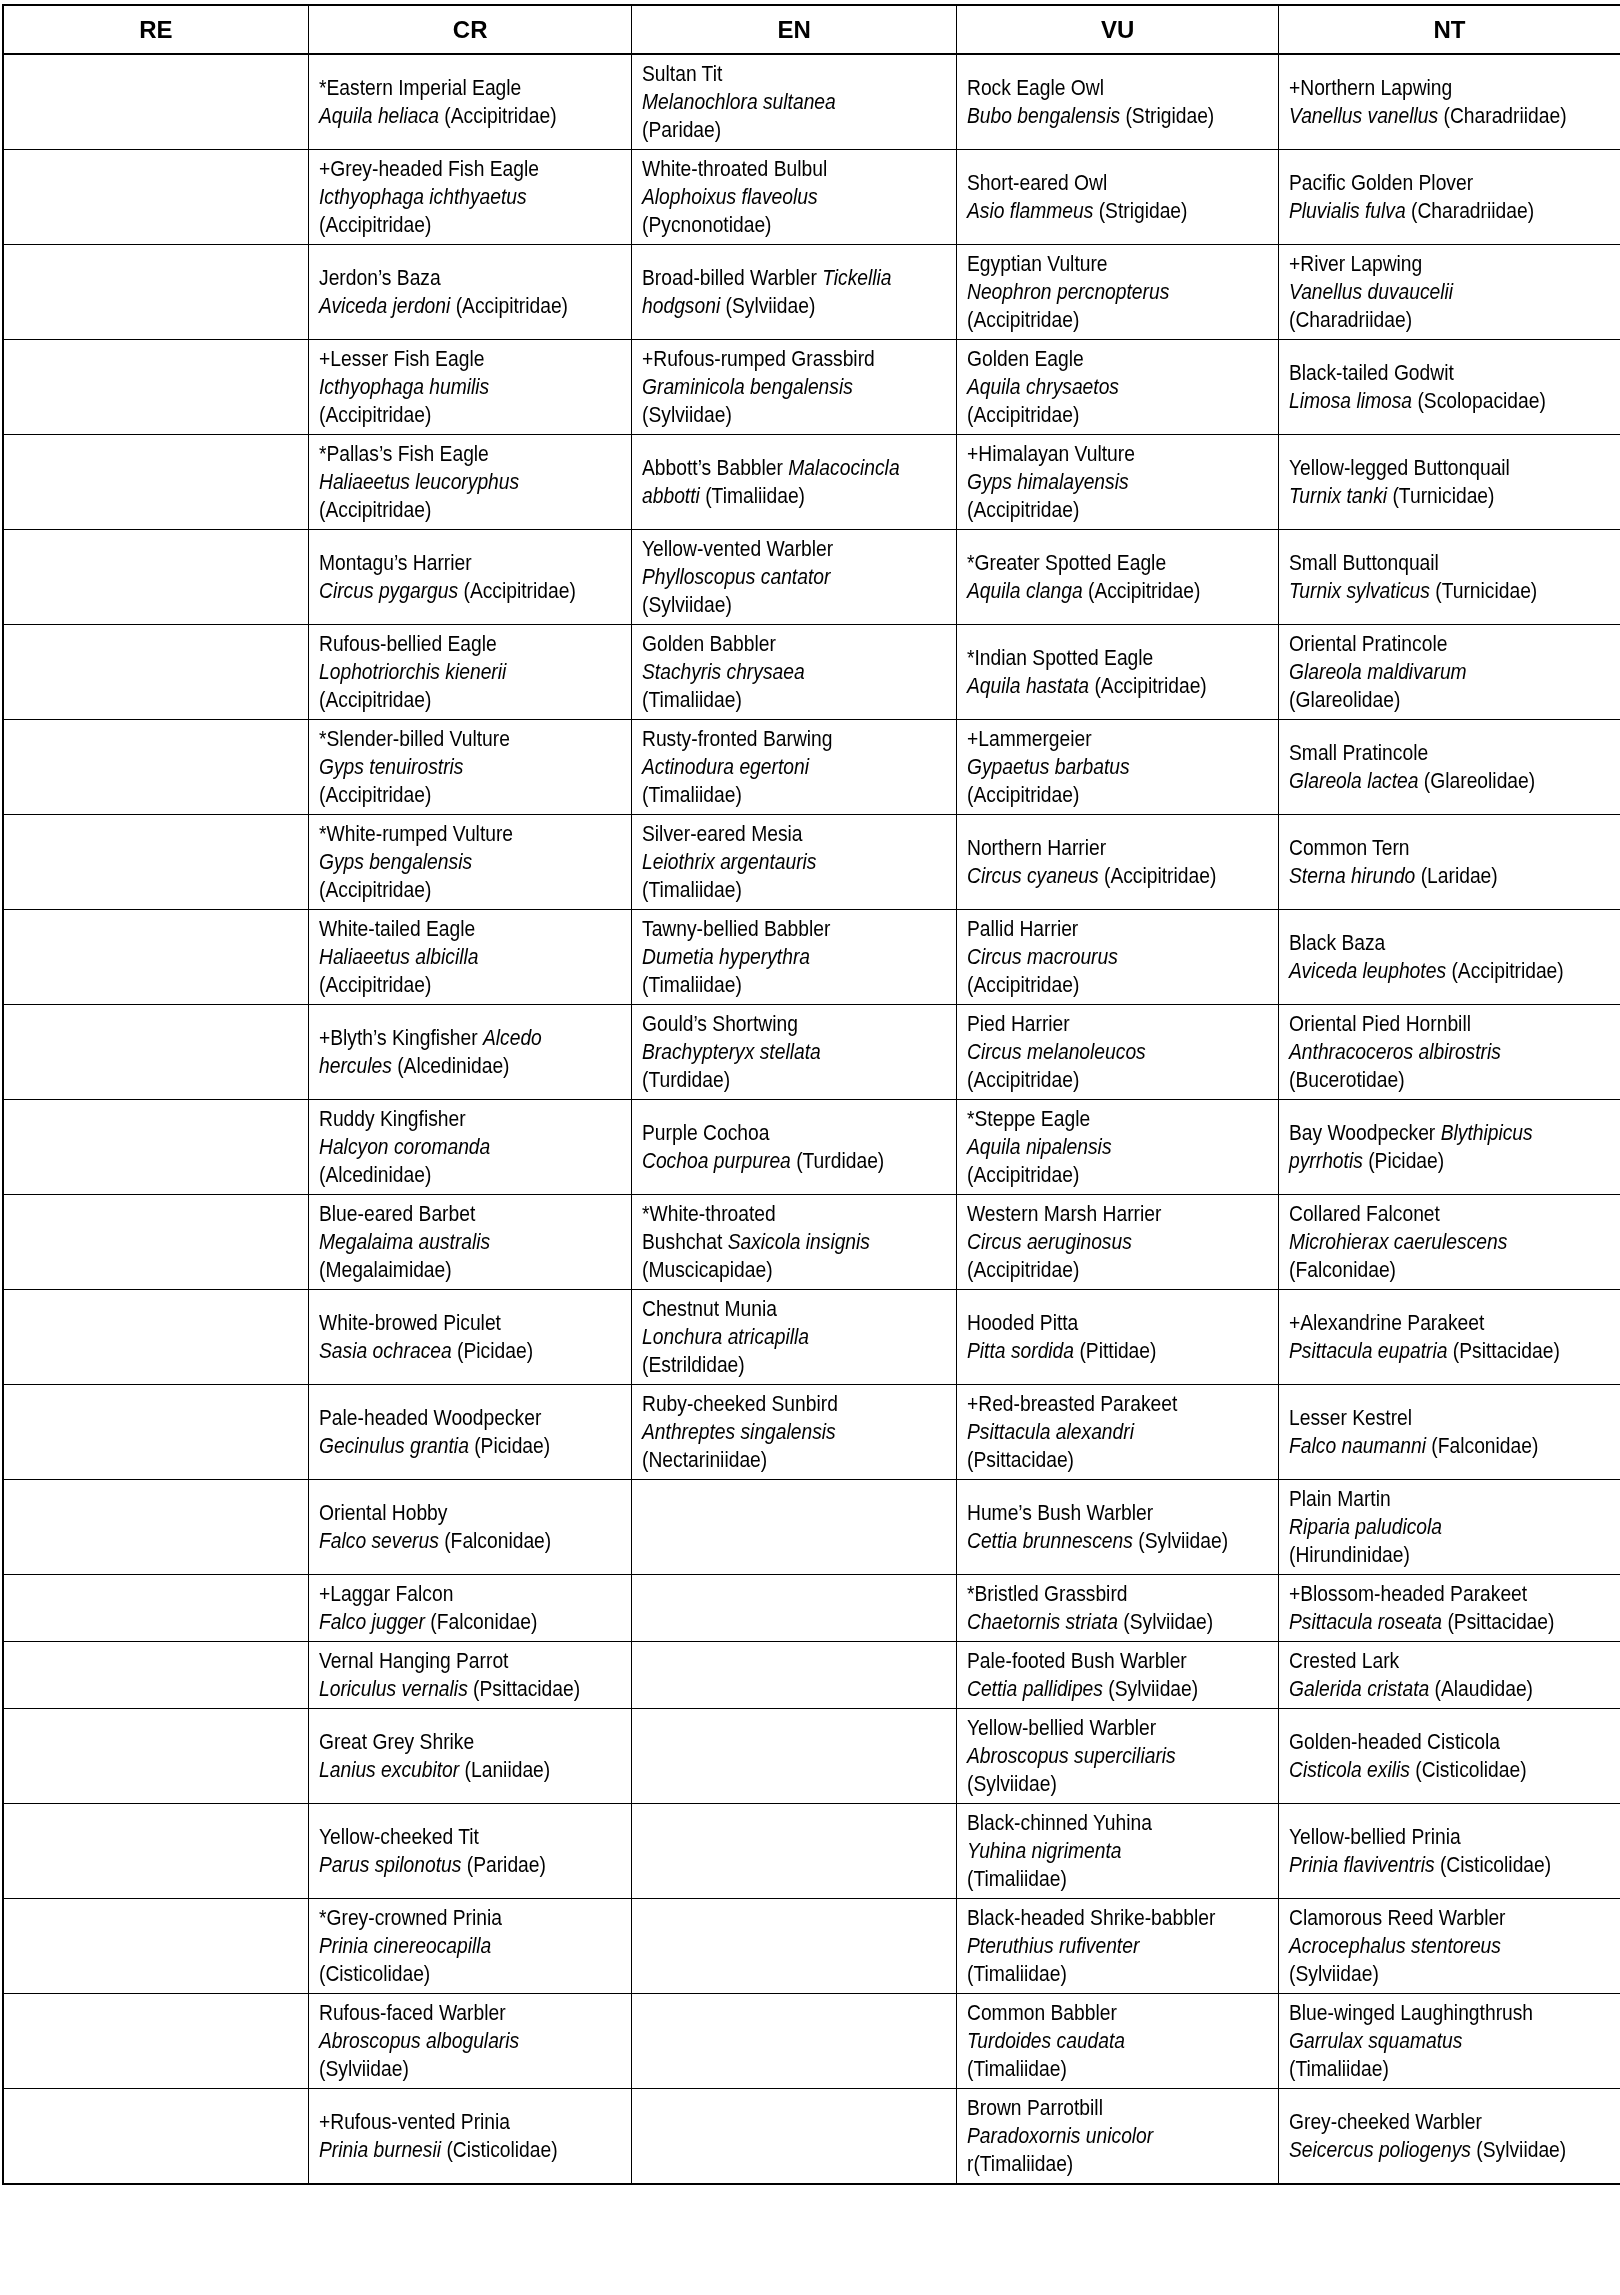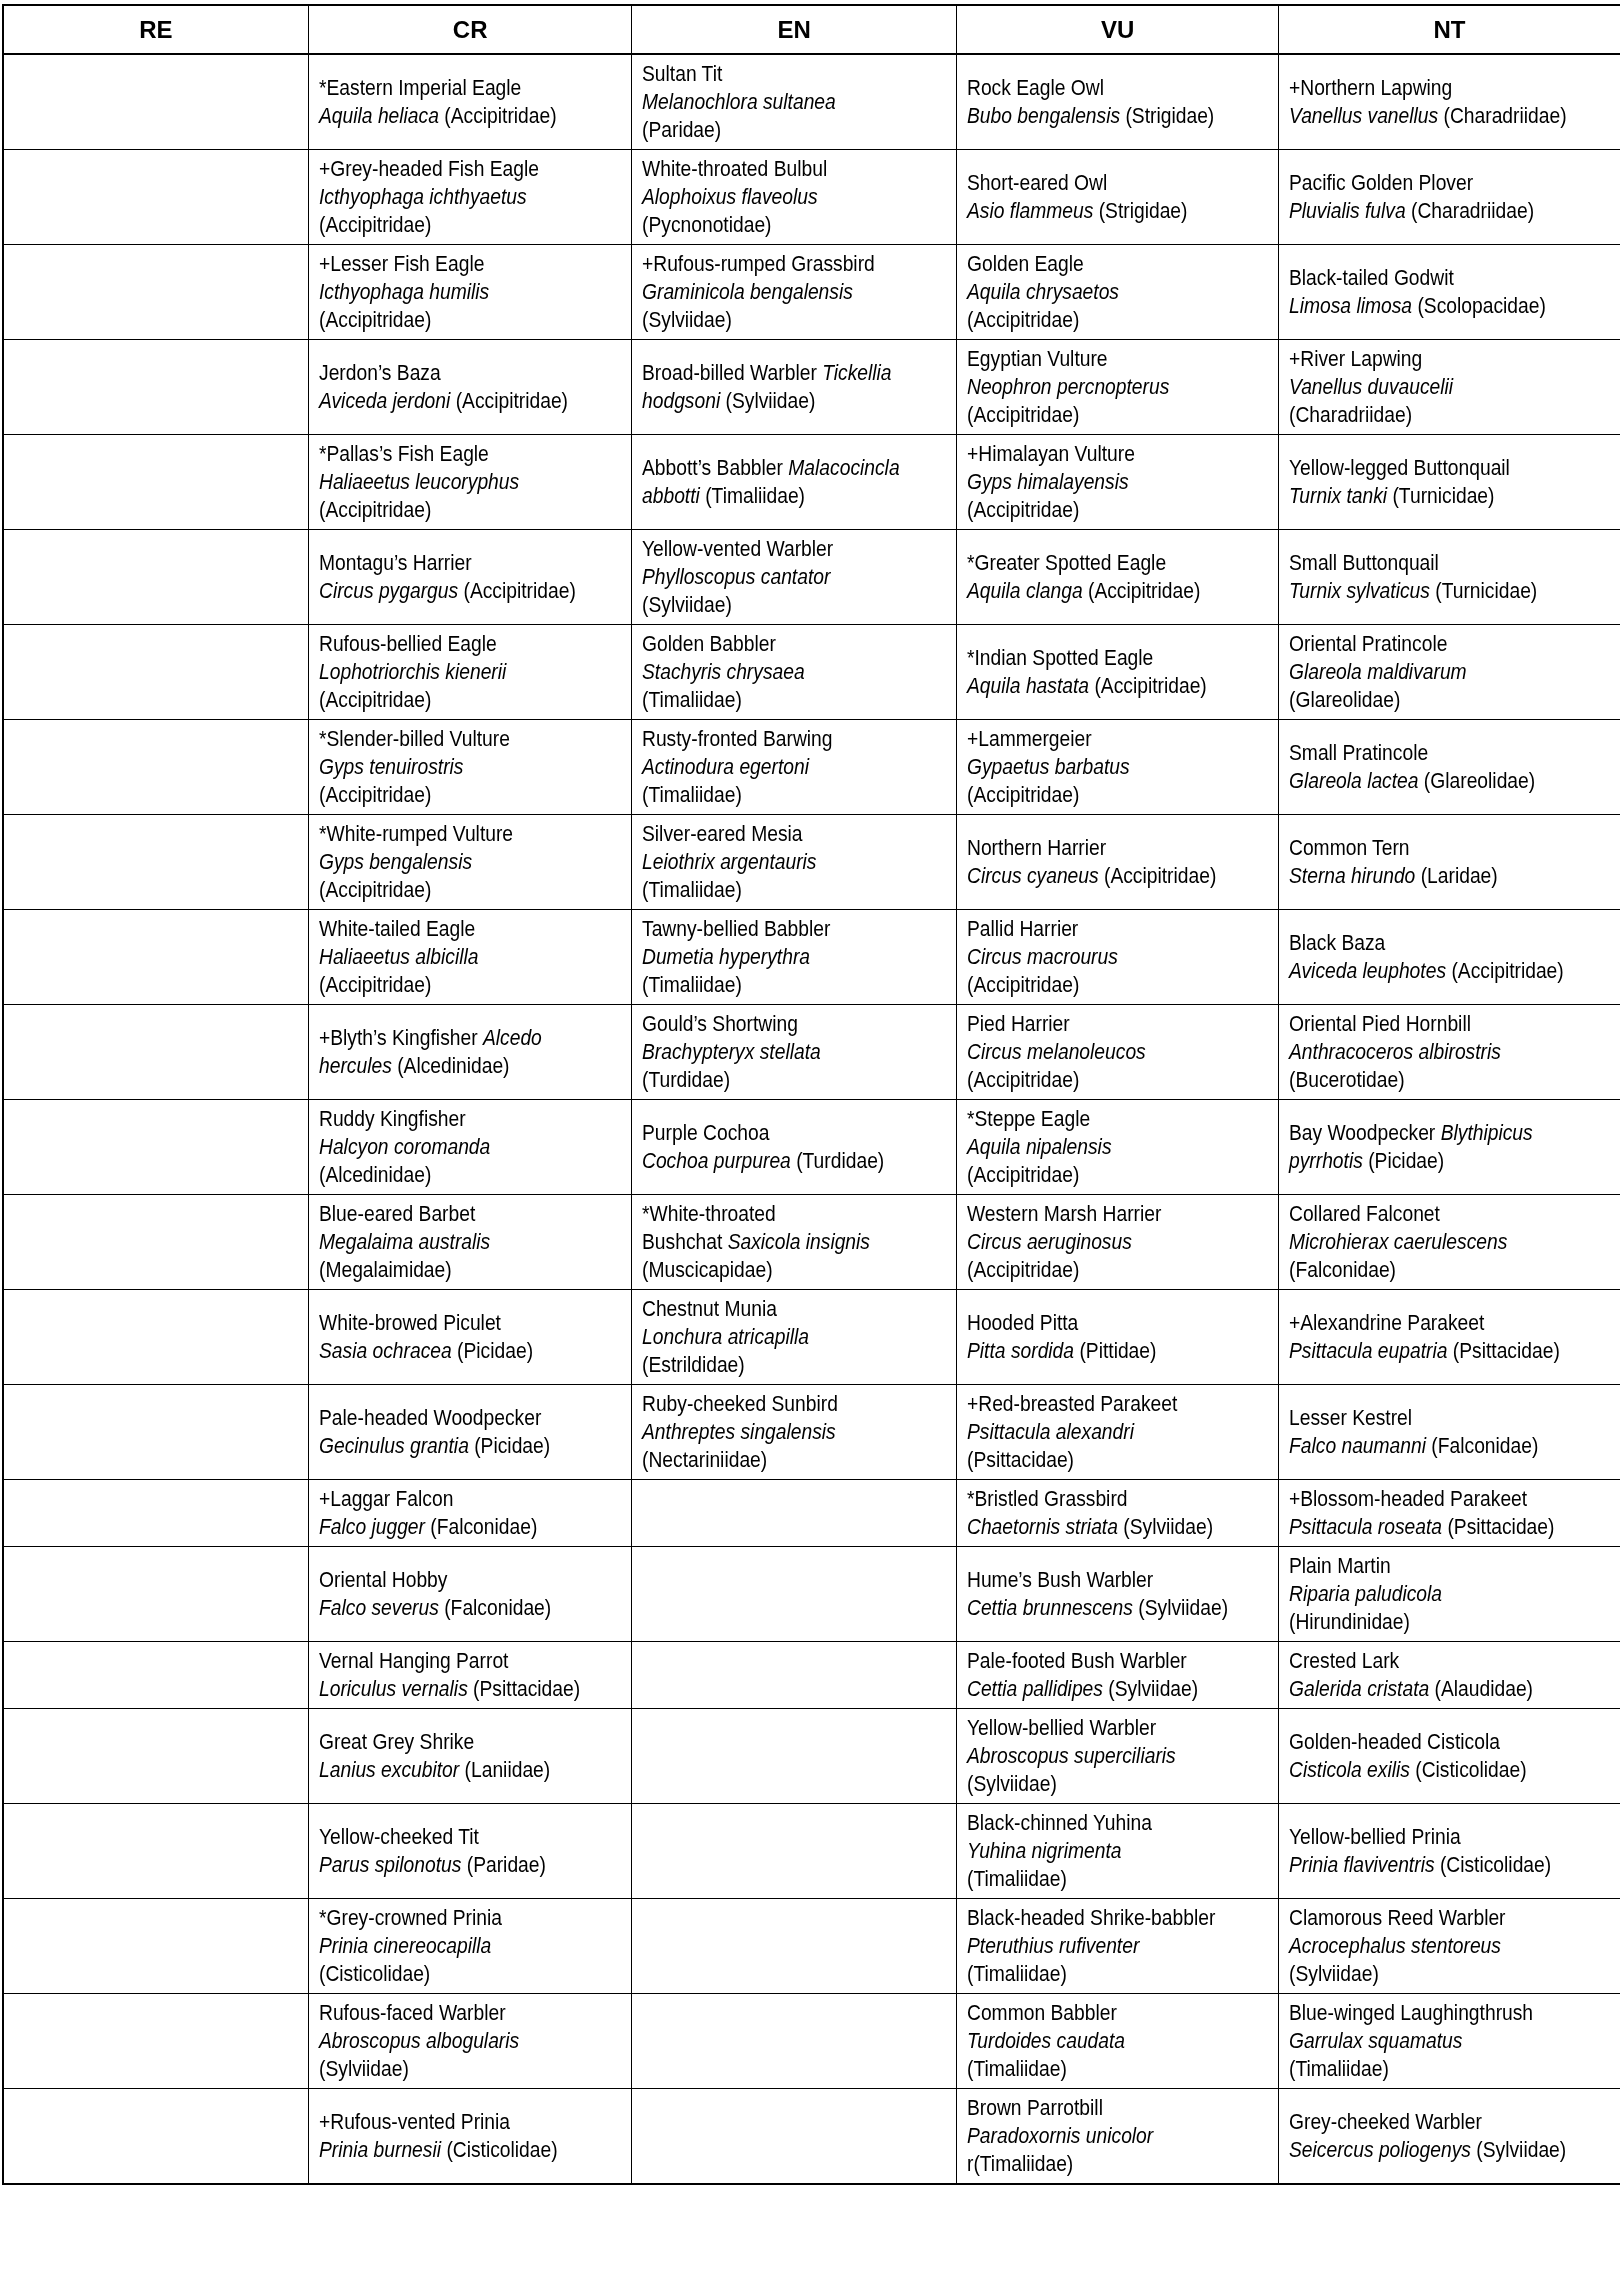--- a/index.html
+++ b/index.html
@@ -108,54 +108,54 @@
           </td>
           <td>
             <div class="cell-text"><span class="plain">Pacific Golden Plover</span><br><i class="sci">Pluvialis fulva</i><span class="plain"> (Charadriidae)</span></div>
           </td>
         </tr>
         <tr>
           <td>
             <div class="cell-text"></div>
           </td>
           <td>
+            <div class="cell-text"><span class="plain">Jerdon’s Baza</span><br><i class="sci">Aviceda jerdoni</i><span class="plain"> (Accipitridae)</span></div>
+          </td>
+          <td>
+            <div class="cell-text"><span class="plain">Broad-billed Warbler </span><i class="sci">Tickellia</i><br><i class="sci">hodgsoni</i><span class="plain"> (Sylviidae)</span></div>
+          </td>
+          <td>
+            <div class="cell-text"><span class="plain">Egyptian Vulture</span><br><i class="sci">Neophron percnopterus</i><br><span class="plain">(Accipitridae)</span></div>
+          </td>
+          <td>
+            <div class="cell-text"><span class="plain">+River Lapwing</span><br><i class="sci">Vanellus duvaucelii</i><br><span class="plain">(Charadriidae)</span></div>
+          </td>
+        </tr>
+        <tr>
+          <td>
+            <div class="cell-text"></div>
+          </td>
+          <td>
             <div class="cell-text"><span class="plain">+Lesser Fish Eagle</span><br><i class="sci">Icthyophaga humilis</i><br><span class="plain">(Accipitridae)</span></div>
           </td>
           <td>
             <div class="cell-text"><span class="plain">+Rufous-rumped Grassbird</span><br><i class="sci">Graminicola bengalensis</i><br><span class="plain">(Sylviidae)</span></div>
           </td>
           <td>
             <div class="cell-text"><span class="plain">Golden Eagle</span><br><i class="sci">Aquila chrysaetos</i><br><span class="plain">(Accipitridae)</span></div>
           </td>
           <td>
             <div class="cell-text"><span class="plain">Black-tailed Godwit</span><br><i class="sci">Limosa limosa</i><span class="plain"> (Scolopacidae)</span></div>
           </td>
         </tr>
         <tr>
           <td>
             <div class="cell-text"></div>
           </td>
           <td>
-            <div class="cell-text"><span class="plain">Jerdon’s Baza</span><br><i class="sci">Aviceda jerdoni</i><span class="plain"> (Accipitridae)</span></div>
-          </td>
-          <td>
-            <div class="cell-text"><span class="plain">Broad-billed Warbler </span><i class="sci">Tickellia</i><br><i class="sci">hodgsoni</i><span class="plain"> (Sylviidae)</span></div>
-          </td>
-          <td>
-            <div class="cell-text"><span class="plain">Egyptian Vulture</span><br><i class="sci">Neophron percnopterus</i><br><span class="plain">(Accipitridae)</span></div>
-          </td>
-          <td>
-            <div class="cell-text"><span class="plain">+River Lapwing</span><br><i class="sci">Vanellus duvaucelii</i><br><span class="plain">(Charadriidae)</span></div>
-          </td>
-        </tr>
-        <tr>
-          <td>
-            <div class="cell-text"></div>
-          </td>
-          <td>
             <div class="cell-text"><span class="plain">*Pallas’s Fish Eagle</span><br><i class="sci">Haliaeetus leucoryphus</i><br><span class="plain">(Accipitridae)</span></div>
           </td>
           <td>
             <div class="cell-text"><span class="plain">Abbott’s Babbler </span><i class="sci">Malacocincla</i><br><i class="sci">abbotti</i><span class="plain"> (Timaliidae)</span></div>
           </td>
           <td>
             <div class="cell-text"><span class="plain">+Himalayan Vulture</span><br><i class="sci">Gyps himalayensis</i><br><span class="plain">(Accipitridae)</span></div>
           </td>
           <td>
             <div class="cell-text"><span class="plain">Yellow-legged Buttonquail</span><br><i class="sci">Turnix tanki</i><span class="plain"> (Turnicidae)</span></div>
@@ -329,47 +329,47 @@
           </td>
           <td>
             <div class="cell-text"><span class="plain">Lesser Kestrel</span><br><i class="sci">Falco naumanni</i><span class="plain"> (Falconidae)</span></div>
           </td>
         </tr>
         <tr>
           <td>
             <div class="cell-text"></div>
           </td>
           <td>
+            <div class="cell-text"><span class="plain">Oriental Hobby</span><br><i class="sci">Falco severus</i><span class="plain"> (Falconidae)</span></div>
+          </td>
+          <td>
+            <div class="cell-text"></div>
+          </td>
+          <td>
+            <div class="cell-text"><span class="plain">Hume’s Bush Warbler</span><br><i class="sci">Cettia brunnescens</i><span class="plain"> (Sylviidae)</span></div>
+          </td>
+          <td>
+            <div class="cell-text"><span class="plain">Plain Martin</span><br><i class="sci">Riparia paludicola</i><br><span class="plain">(Hirundinidae)</span></div>
+          </td>
+        </tr>
+        <tr>
+          <td>
+            <div class="cell-text"></div>
+          </td>
+          <td>
             <div class="cell-text"><span class="plain">+Laggar Falcon</span><br><i class="sci">Falco jugger</i><span class="plain"> (Falconidae)</span></div>
           </td>
           <td>
             <div class="cell-text"></div>
           </td>
           <td>
             <div class="cell-text"><span class="plain">*Bristled Grassbird</span><br><i class="sci">Chaetornis striata</i><span class="plain"> (Sylviidae)</span></div>
           </td>
           <td>
             <div class="cell-text"><span class="plain">+Blossom-headed Parakeet</span><br><i class="sci">Psittacula roseata</i><span class="plain"> (Psittacidae)</span></div>
-          </td>
-        </tr>
-        <tr>
-          <td>
-            <div class="cell-text"></div>
-          </td>
-          <td>
-            <div class="cell-text"><span class="plain">Oriental Hobby</span><br><i class="sci">Falco severus</i><span class="plain"> (Falconidae)</span></div>
-          </td>
-          <td>
-            <div class="cell-text"></div>
-          </td>
-          <td>
-            <div class="cell-text"><span class="plain">Hume’s Bush Warbler</span><br><i class="sci">Cettia brunnescens</i><span class="plain"> (Sylviidae)</span></div>
-          </td>
-          <td>
-            <div class="cell-text"><span class="plain">Plain Martin</span><br><i class="sci">Riparia paludicola</i><br><span class="plain">(Hirundinidae)</span></div>
           </td>
         </tr>
         <tr>
           <td>
             <div class="cell-text"></div>
           </td>
           <td>
             <div class="cell-text"><span class="plain">Vernal Hanging Parrot</span><br><i class="sci">Loriculus vernalis</i><span class="plain"> (Psittacidae)</span></div>
           </td>
           <td>

